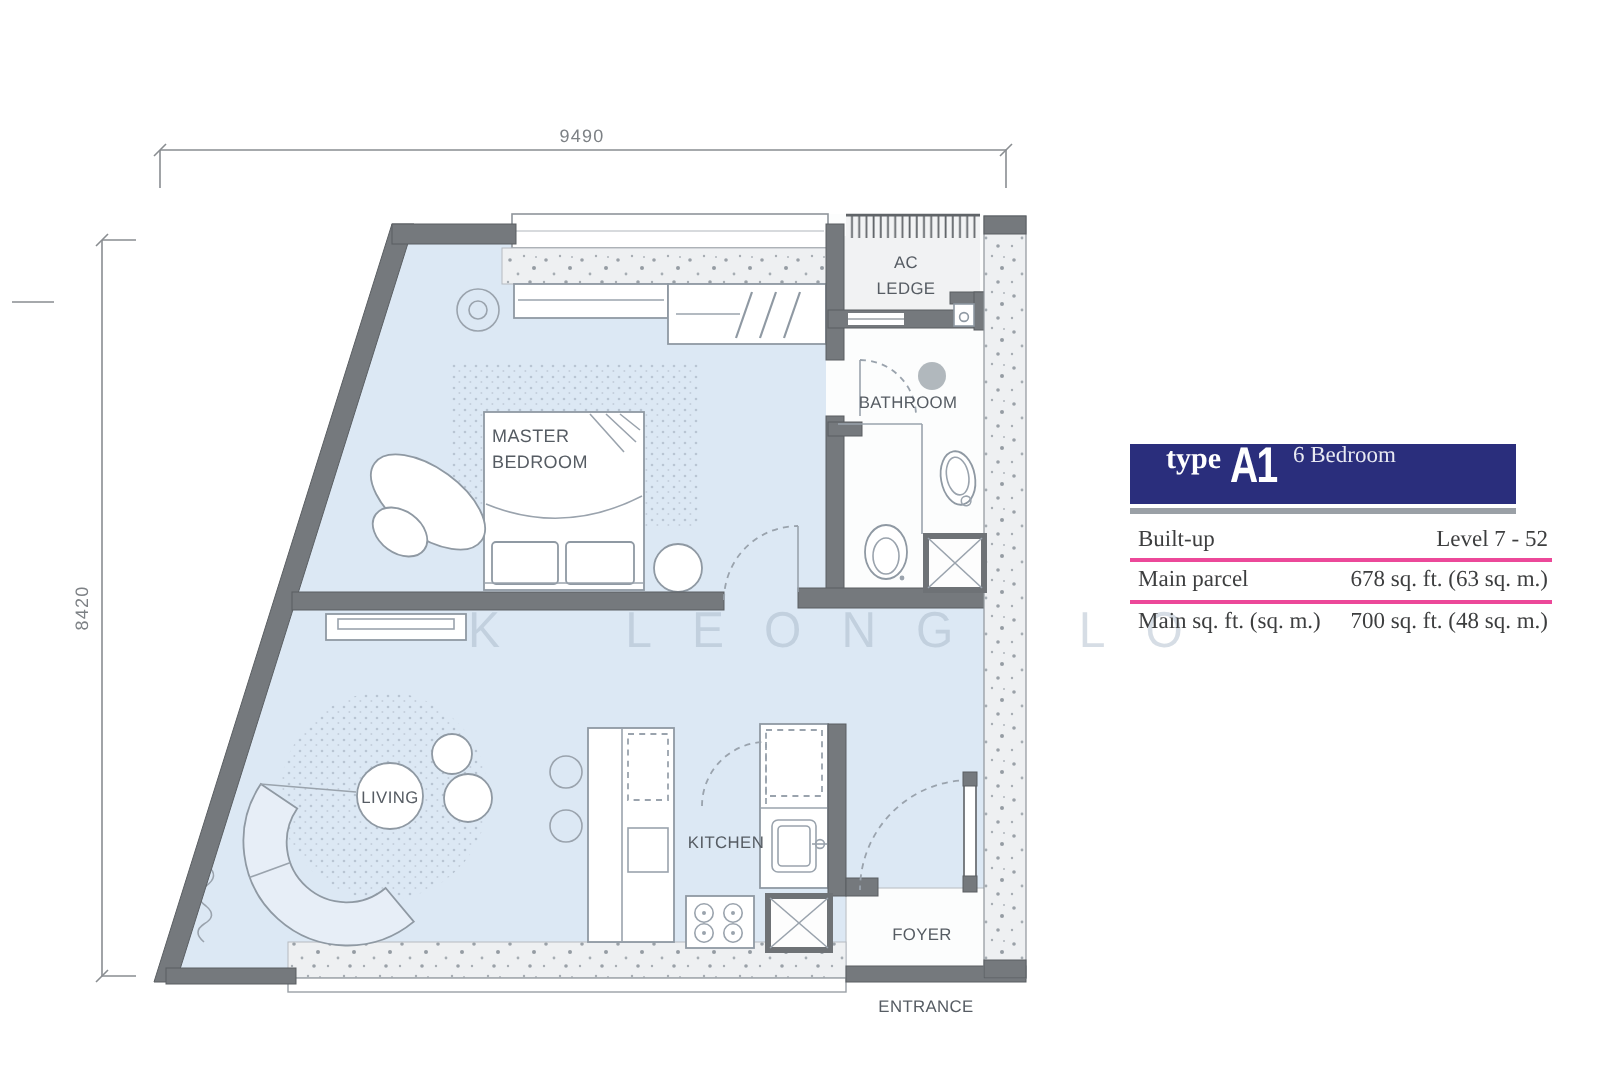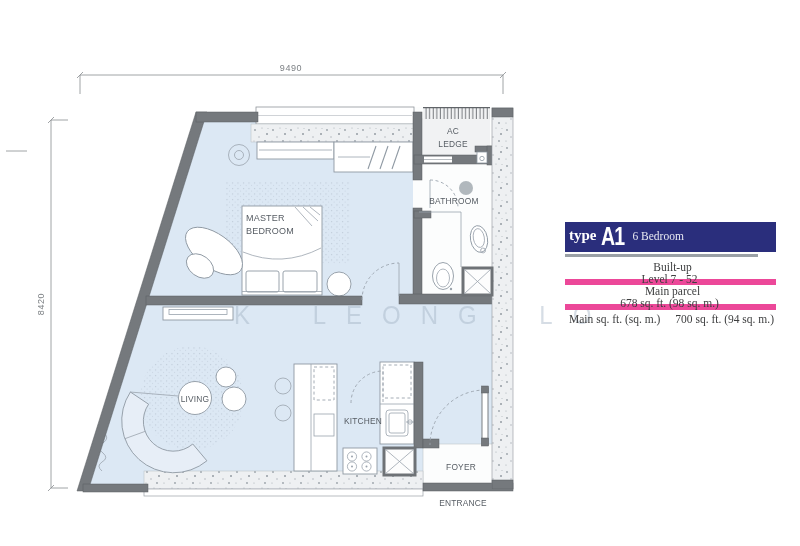--- a/index.html
+++ b/index.html
@@ -13,32 +13,32 @@
   .dim{stroke:#898d91;stroke-width:.8;fill:none;}
   .dimtext{font-family:"Liberation Sans",sans-serif;font-size:9px;fill:#7d8185;letter-spacing:.6px;}
   .plabel{font-family:"Liberation Sans",sans-serif;font-size:9px;fill:#565c63;letter-spacing:.2px;}
   .plabel-s{font-family:"Liberation Sans",sans-serif;font-size:8.4px;fill:#565c63;letter-spacing:.2px;}
   
   #watermark{position:absolute;left:234px;top:302px;z-index:2;pointer-events:none;
     font-size:24px;letter-spacing:20px;word-spacing:16px;color:#9fb0c2;opacity:.42;
     transform:scaleY(1.05);white-space:nowrap;}
   
   #legend{position:absolute;left:565px;top:222px;width:211px;z-index:3;}
-  #legend .bar{width:211px;height:30px;background:#2a2e7c;display:flex;align-items:center;
-    padding:0 0 3px 4px;box-sizing:border-box;}
+  #legend .bar{width:193px;height:30px;background:#2a2e7c;display:flex;align-items:flex-start;
+    padding:0 0 3px 18px;box-sizing:border-box;}
   #legend .bar .t-type{font-family:"Liberation Serif",serif;font-weight:bold;font-size:15px;color:#ffffff;}
   #legend .bar .t-code{font-family:"Liberation Sans",sans-serif;font-weight:bold;font-size:25px;
     line-height:22px;color:#ffffff;margin-left:4px;display:inline-block;transform:scaleX(.78);
     transform-origin:left bottom;letter-spacing:-1px;}
   #legend .bar .t-unit{font-family:"Liberation Serif",serif;font-size:11.5px;color:#e8e9f2;margin-left:2px;}
   #legend .rule{width:193px;height:2.5px;background:#9aa0a6;margin-top:2px;}
   #legend .rows{margin-top:4px;width:211px;}
   #legend .row{display:flex;justify-content:space-between;align-items:center;height:18.5px;
     font-family:"Liberation Serif",serif;font-size:11.5px;color:#3d3e3f;}
-  #legend .row.sep{border-bottom:6px solid #ec4899;flex-direction:column;}
+  #legend .row.sep{border-bottom:2px solid #ec4899;}
   #legend .row .l{padding-left:4px;}
   #legend .row .v{padding-right:2px;text-align:left;}
 </style>
 </head>
 <body>
 
 <div id="stage">
 
 <svg id="plan-svg" width="800" height="546" viewBox="0 0 800 546">
   <defs>
@@ -249,22 +249,22 @@
     <span class="t-unit">6 Bedroom</span>
   </div>
   <div class="rule"></div>
   <div class="rows">
     <div class="row sep">
       <span class="l">Built-up</span>
       <span class="v">Level 7 - 52</span>
     </div>
     <div class="row sep">
       <span class="l">Main parcel</span>
-      <span class="v">678 sq. ft. (98 sq. m.)</span>
+      <span class="v">678 sq. ft. (63 sq. m.)</span>
     </div>
     <div class="row">
       <span class="l">Main sq. ft. (sq. m.)</span>
-      <span class="v">700 sq. ft. (94 sq. m.)</span>
+      <span class="v">700 sq. ft. (48 sq. m.)</span>
     </div>
   </div>
 </div>
 
 </div>
 
 </body></html>

